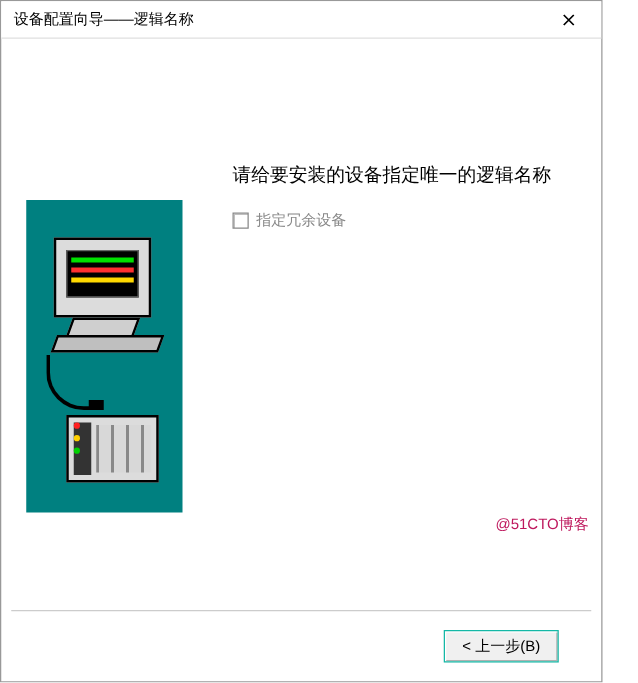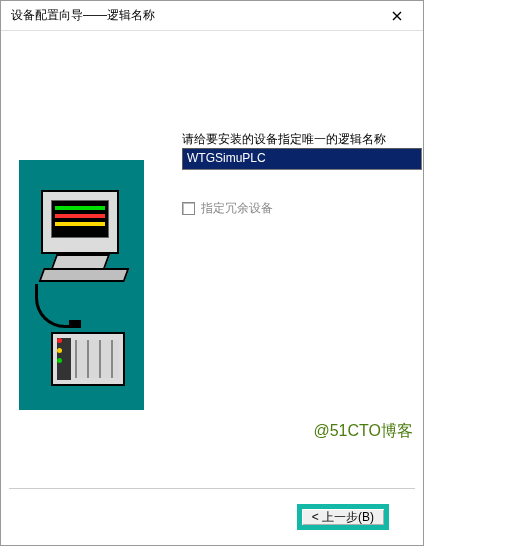--- a/index.html
+++ b/index.html
@@ -4,21 +4,21 @@
   <style>
     * { box-sizing: border-box; margin: 0; padding: 0; }
     body {
       font-family: "Microsoft YaHei", "SimSun", Tahoma, sans-serif;
       font-size: 12px;
       background: #fff;
       width: 510px;
       height: 546px;
       overflow: hidden;
     }
-    .window { width: 424px; height: 546px; border: 1px solid #999; display: flex; flex-direction: column; background:#fff;}
+    .window { width: 482px; height: 546px; border: 1px solid #999; display: flex; flex-direction: column; background:#fff;}
     .titlebar {
       height: 30px; display: flex; align-items: center; padding: 0 6px;
       background: #fff; border-bottom: 1px solid #e0e0e0;
     }
     .titlebar .title { flex: 1; padding-left: 4px; color:#000;}
     .close-btn {
       width: 40px; height: 28px; display: flex; align-items: center; justify-content: center;
       font-size: 14px; color: #000;
     }
     .content {
@@ -28,21 +28,21 @@
       width: 155px; display: flex; align-items: center; justify-content: center;
       padding: 10px 8px 10px 18px;
     }
     .illustration {
       width: 125px; height: 250px; background: #008080; position: relative;
       margin-top: 50px;
     }
     .form-pane {
       flex: 1; padding: 100px 30px 0 30px;
     }
-    .label-row { color:#000; font-size:12px;}
+    .label-row { margin-bottom: 18px; color:#000; font-size:15px;}
     .input-row { margin-bottom: 30px; }
     .text-input {
       width: 240px; height: 22px; border: 1px solid #7a7a7a;
       border-top-color:#5a5a5a; border-left-color:#5a5a5a;
       background: #fff; padding: 2px 4px; font-size: 12px;
       color: #fff;
     }
     .text-input.highlighted {
       background: linear-gradient(to right, #0a246a 0%, #0a246a 100%);
       color:#fff;
@@ -55,31 +55,31 @@
     }
     .sep {
       height: 1px; background: #ccc; margin: 0 8px;
       box-shadow: 0 1px 0 #fff;
     }
     .button-bar {
       height: 56px; display: flex; align-items: center; justify-content: flex-end;
       gap: 10px; padding: 0 14px;
     }
     .btn {
-      min-width: 92px; height: 26px; border: 5px solid #14b8a6;
+      min-width: 92px; height: 26px; border: 1px solid #14b8a6;
       background: #f0f0f0; display: flex; align-items: center; justify-content: center;
       font-size: 12px; padding: 0 10px;
       box-shadow: inset 1px 1px 0 #fff, inset -1px -1px 0 #b0b0b0;
     }
     .btn.default {
       border: 2px solid #2b5fb5;
       box-shadow: inset 1px 1px 0 #fff, inset -1px -1px 0 #b0b0b0;
     }
     .watermark {
-      position: absolute; bottom: 46px; right: 10px; color:#4d7c0f; font-size:16px;
+      position: absolute; bottom: 60px; right: 10px; color:#be185d; font-size:12px;
       pointer-events:none;
     }
 
     
     .ill-monitor {
       position:absolute; left:22px; top:30px; width:78px; height:64px;
       background:#dcdcdc; border:2px solid #000;
     }
     .ill-monitor::before{
       content:""; position:absolute; left:8px; top:8px; right:8px; bottom:14px;
@@ -159,25 +159,20 @@
         </div>
         <div class="ill-led r"></div>
         <div class="ill-led y"></div>
         <div class="ill-led g"></div>
       </div>
     </div>
 
     <div class="form-pane">
       <div class="label-row">请给要安装的设备指定唯一的逻辑名称</div>
 
-      <div class="input-row">
-        <div class="text-input highlighted">
-          <span class="seltext">WTGSimuPLC</span>
-        </div>
-      </div>
 
       <div class="chk-row">
         <div class="chkbox"></div>
         <div>指定冗余设备</div>
       </div>
     </div>
 
     <div class="watermark">@51CTO博客</div>
   </div>
 

